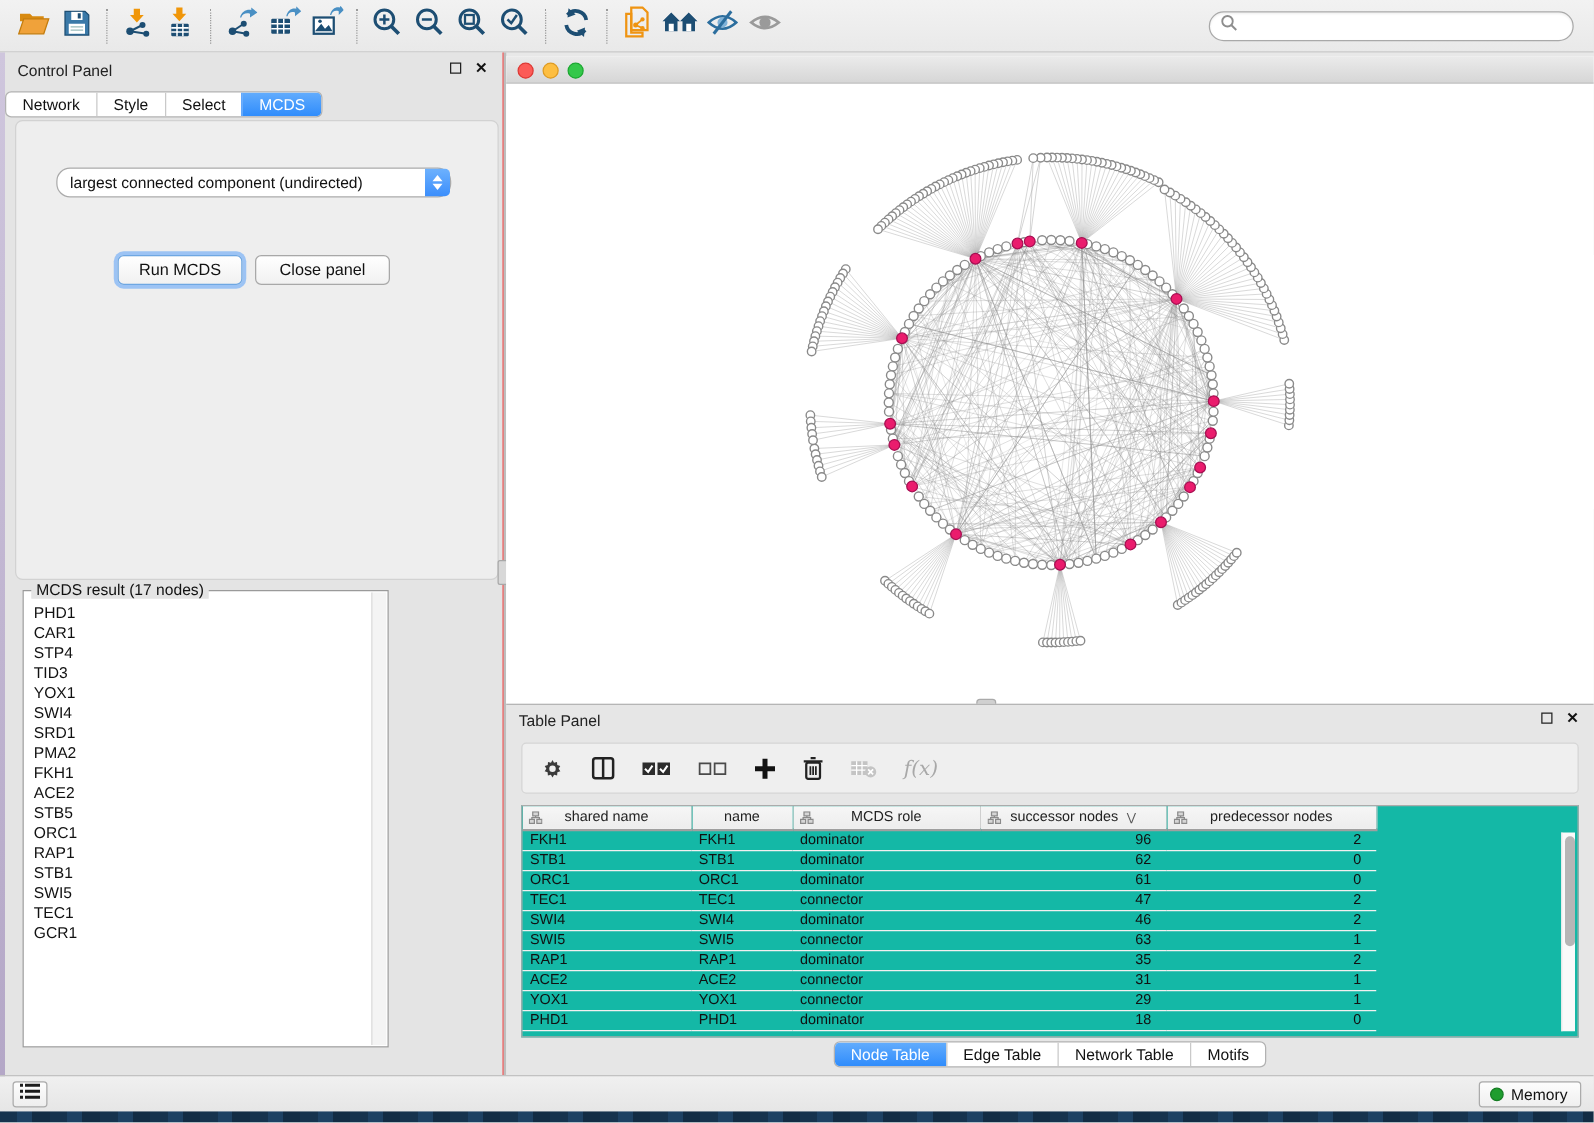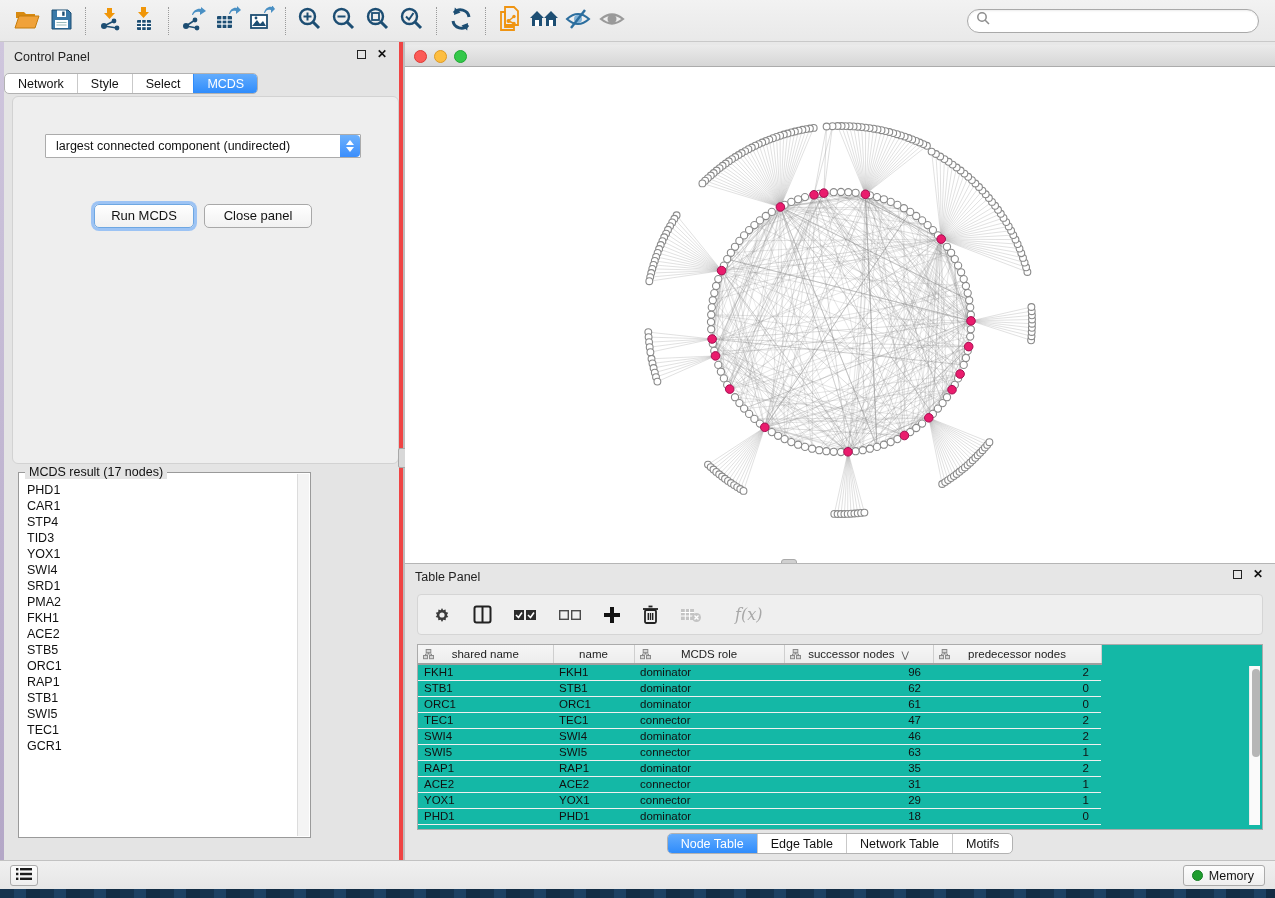--- a/index.html
+++ b/index.html
@@ -17,34 +17,34 @@
                  box-shadow:inset 0 1px 2px rgba(0,0,0,.08); }
   #search-wrap input { border:none; outline:none; flex:1; height:20px; font-size:12px; background:transparent; }
 
   
   #desktop-left { left:0; top:42px; width:4px; height:847px;
                   background:linear-gradient(#cfc6dd,#b3a6c6); }
   #desktop-bottom { left:0; top:889px; width:1275px; height:9px;
                     background:repeating-linear-gradient(90deg,#16334e 0 14px,#1d4163 14px 26px,#122c44 26px 40px); }
 
   
-  #control-panel { left:4px; top:42px; width:399px; height:818px; background:#e4e4e4; border-right:4px solid #ef4444; }
+  #control-panel { left:4px; top:42px; width:399px; height:818px; background:#e4e4e4; border-right:1px solid #ef4444; }
   .panel-title { font-size:12.5px; color:#222; }
   .win-btns { position:absolute; right:12px; top:8px; display:flex; gap:11px; align-items:center; }
   .win-float { width:9px; height:9px; border:1.5px solid #222; display:inline-block; }
   .win-close { font-size:12px; font-weight:bold; color:#111; line-height:9px; }
 
   .seg { display:inline-flex; border:1px solid #b2b2b2; border-radius:5px; background:#fff; height:21px; overflow:hidden; }
   .seg-item { padding:0 13px; font-size:12.5px; line-height:20px; color:#111; border-left:1px solid #c9c9c9; white-space:nowrap; }
   .seg-item:first-child { border-left:none; }
   .seg-item.active { background:linear-gradient(#62acfd,#2f8cfc); color:#fff; border-left-color:#2f8cfc; }
 
   #cp-raised { left:8px; top:54px; width:387px; height:368px; background:#eeeeee; border:1px solid #d2d2d2; border-radius:6px; }
   #opt-label { left:0; top:70px; width:399px; text-align:center; font-size:13px; color:#111; }
-  #criterion { left:41px; top:92px; width:316px; height:24px; background:#fff; border:1px solid #ababab; border-radius:1px;
+  #criterion { left:41px; top:92px; width:316px; height:24px; background:#fff; border:1px solid #ababab; border-radius:11px;
                font-size:12.5px; line-height:22px; padding-left:10px; color:#111; }
   #criterion .stepper { position:absolute; right:0px; top:0px; bottom:0px; width:20px;
                background:linear-gradient(#6db1fd,#3b8efc); border-radius:0 4px 4px 0; display:flex; flex-direction:column;
                align-items:center; justify-content:center; gap:2px; }
   .chev-up { width:0; height:0; border-left:4px solid transparent; border-right:4px solid transparent; border-bottom:5px solid #fff; }
   .chev-dn { width:0; height:0; border-left:4px solid transparent; border-right:4px solid transparent; border-top:5px solid #fff; }
   .push-btn { position:absolute; height:24px; background:linear-gradient(#ffffff,#f1f1f1); border:1px solid #a8a8a8;
               border-radius:5px; font-size:13px; color:#111; text-align:center; line-height:22px;margin-top:37px; }
   #run-mcds { left:90px; top:125px; width:100px; box-shadow:0 0 0 3px rgba(90,160,250,.55); border-color:#6ea7e2; }
   #close-panel { left:200px; top:125px; width:108px; }
@@ -70,21 +70,21 @@
   #tl-yellow { left:29px; background:#fdbe41; border:1px solid #de9b23; }
   #tl-green { left:49px; background:#34c84a; border:1px solid #1da832; }
   #net-title { width:100%; text-align:center; font-size:12.5px; line-height:21px; color:#222;margin-top:28px; }
   #net-canvas { position:absolute; left:0; top:22px; width:870px; height:496px; background:#fff; }
 
   
   #table-panel { left:405px; top:563px; width:870px; height:297px; background:#e6e6e6; border-top:1px solid #b5b5b5; }
   #tp-toolbar { position:absolute; left:12px; top:30px; width:846px; height:41px; background:#efefef;
                 border:1px solid #d5d5d5; border-radius:4px; display:flex; align-items:center; padding-left:14px; gap:21px; }
   .tp-ic { display:flex; align-items:center; justify-content:center; height:26px; }
-  #fx-label { font-family:"DejaVu Serif", serif; font-style:italic; font-size:16px; color:#a8a8a8;margin-left:12px; }
+  #fx-label { font-family:"DejaVu Serif", serif; font-style:italic; font-size:16px; color:#a8a8a8; }
 
   #node-table-wrap { position:absolute; left:12px; top:80px; width:846px; height:186px; background:#14b8a6; border:1px solid #ababab; }
   table { border-collapse:collapse; table-layout:fixed; font-size:11.5px; }
   thead th { height:19px; background:linear-gradient(#f6f6f6,#ededed); border-right:1px solid #cfcfcf; border-bottom:2px solid #9f9f9f;
              font-weight:normal; color:#222; text-align:center; position:relative; white-space:nowrap; overflow:hidden; }
   thead th .colicon { position:absolute; left:5px; top:4px; }
   tbody td { height:16px; padding:0 6px; color:#111; border-bottom:1px solid #f0f0f0; white-space:nowrap; overflow:hidden; }
   tbody td.num { text-align:right; padding-right:12px; }
   .sort-chev { color:#555; font-size:9px; margin-left:7px; }
   #table-scroll { position:absolute; right:2px; top:21px; bottom:4px; width:11px; background:#fafafa; border-left:1px solid #ececec; }

